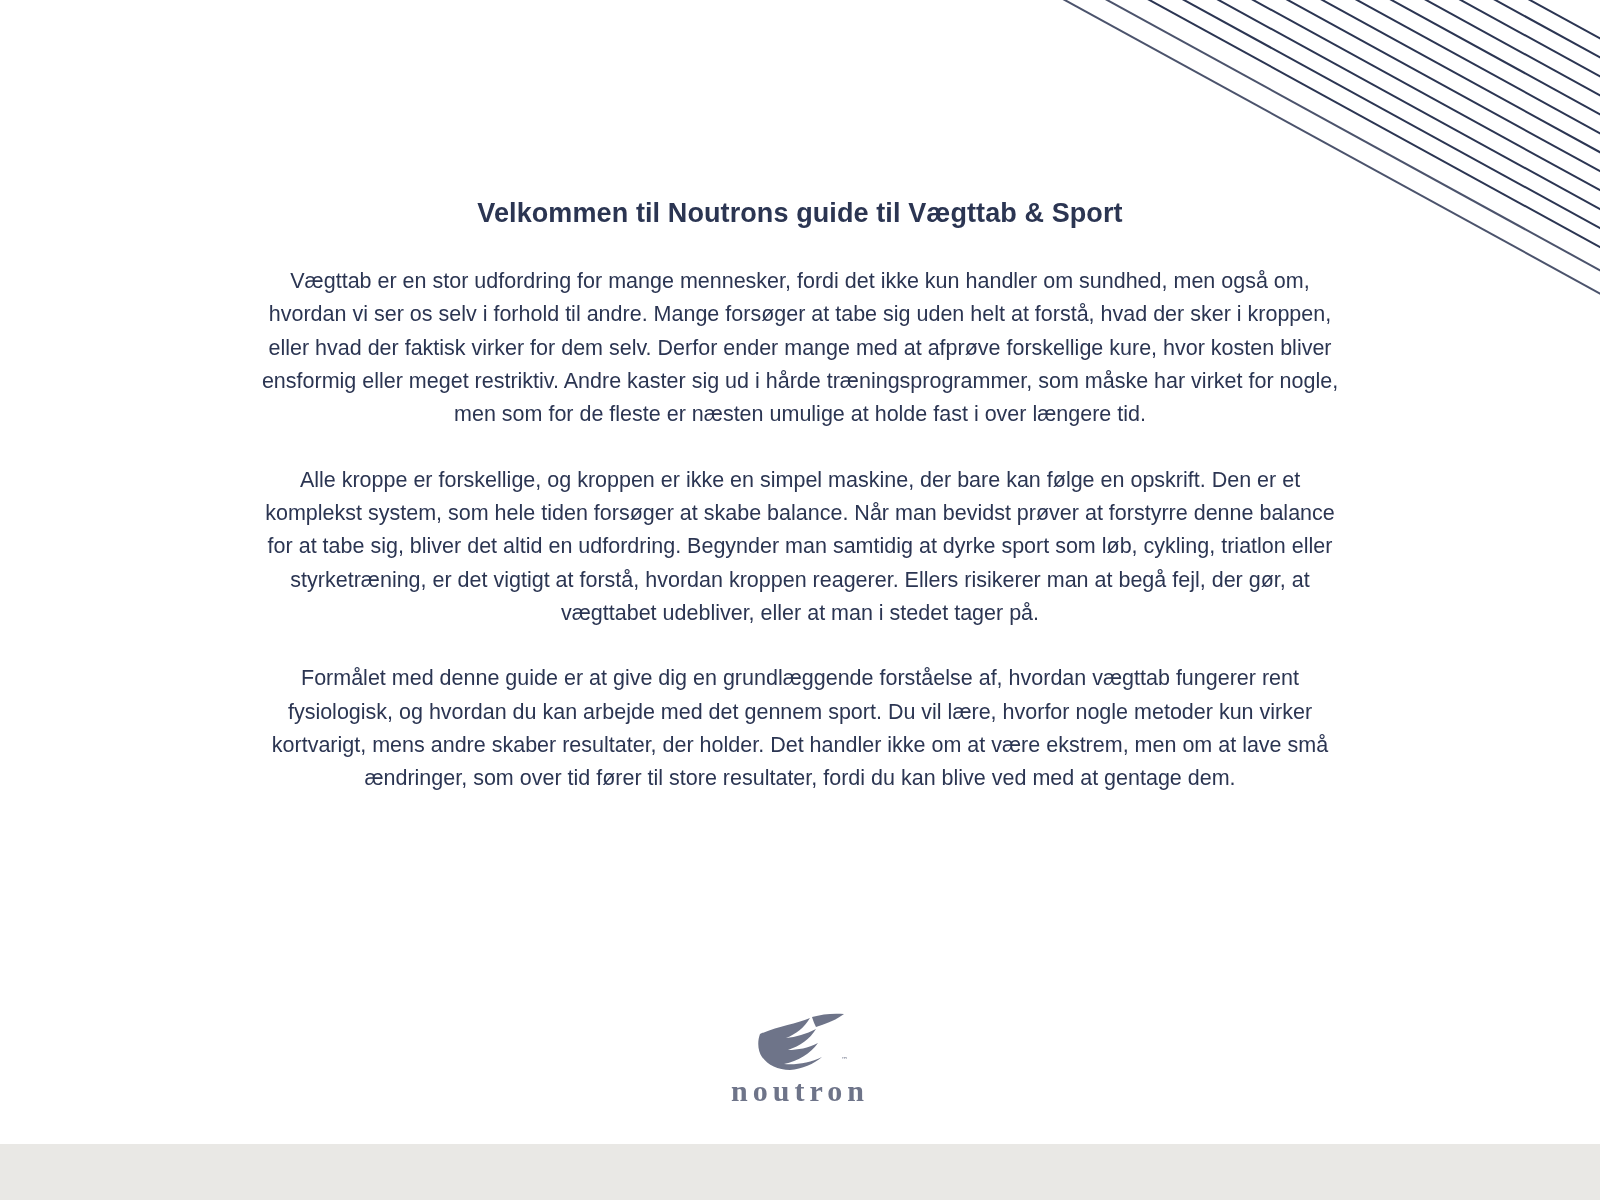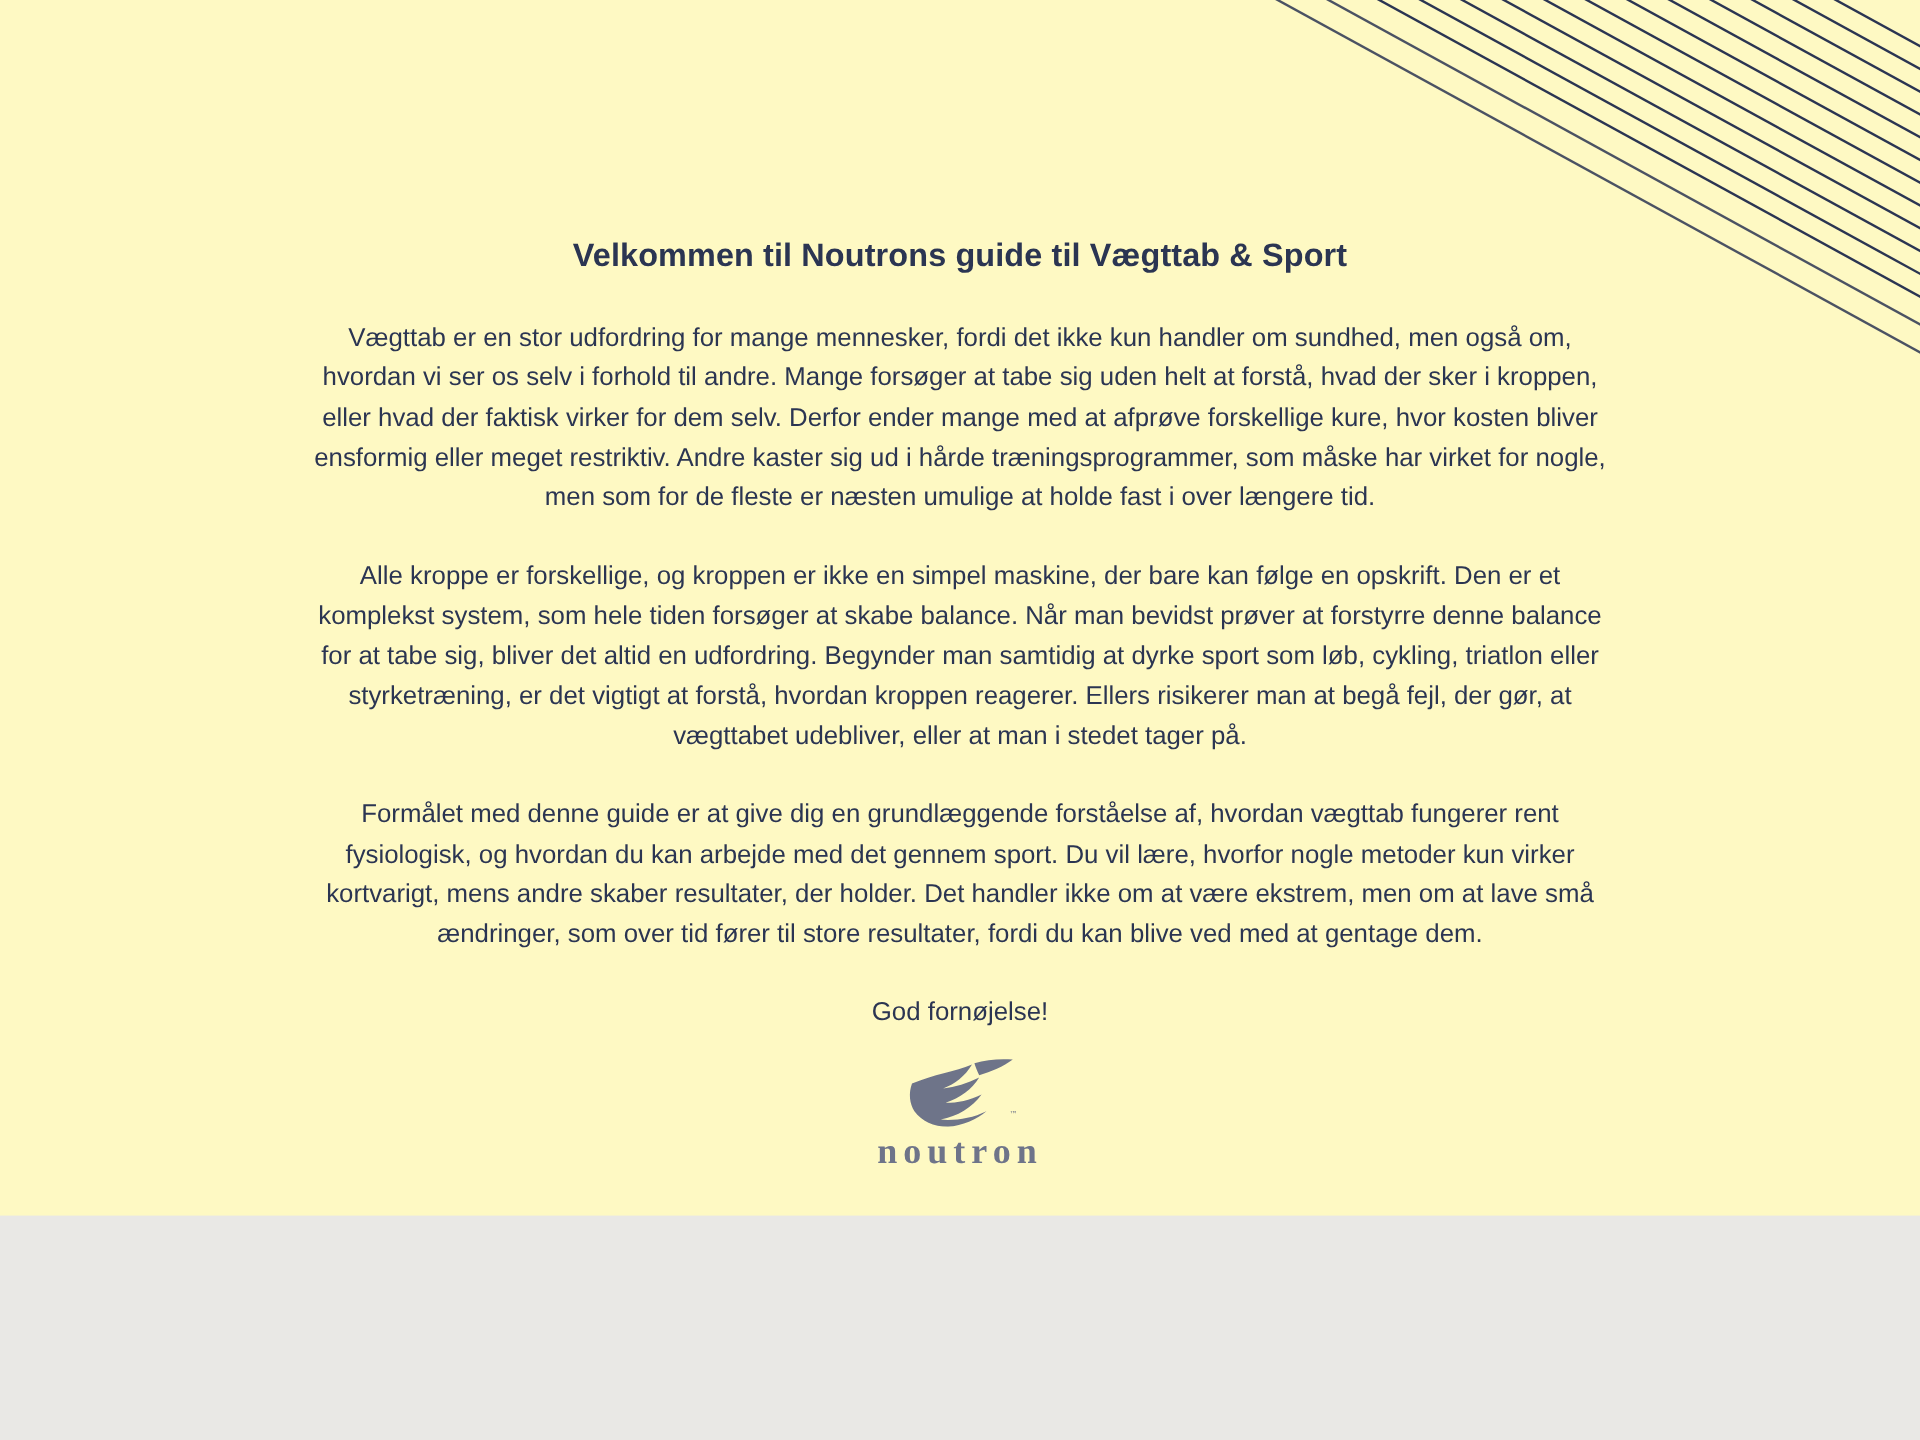--- a/index.html
+++ b/index.html
@@ -12,22 +12,22 @@
     background: #e9e8e5;
     font-family: "Liberation Sans", sans-serif;
     color: #2b3552;
     overflow: hidden;
     position: relative;
   }
 
   .page {
     position: relative;
     width: 1600px;
-    height: 1013px;
-    background: #fef9c3;
+    height: 1144px;
+    background: #ffffff;
     overflow: hidden;
   }
 
   
   .corner-lines {
     position: absolute;
     top: -20px;
     right: -40px;
     width: 620px;
     height: 330px;
@@ -124,21 +124,20 @@
   </svg>
 
   <div class="content">
 
     <h1 class="doc-title">Velkommen til Noutrons guide til Vægttab &amp; Sport</h1>
 
     <p class="para">Vægttab er en stor udfordring for mange mennesker, fordi det ikke kun handler om sundhed, men også om, hvordan vi ser os selv i forhold til andre. Mange forsøger at tabe sig uden helt at forstå, hvad der sker i kroppen, eller hvad der faktisk virker for dem selv. Derfor ender mange med at afprøve forskellige kure, hvor kosten bliver ensformig eller meget restriktiv. Andre kaster sig ud i hårde træningsprogrammer, som måske har virket for nogle, men som for de fleste er næsten umulige at holde fast i over længere tid.</p>
     <p class="para">Alle kroppe er forskellige, og kroppen er ikke en simpel maskine, der bare kan følge en opskrift. Den er et komplekst system, som hele tiden forsøger at skabe balance. Når man bevidst prøver at forstyrre denne balance for at tabe sig, bliver det altid en udfordring. Begynder man samtidig at dyrke sport som løb, cykling, triatlon eller styrketræning, er det vigtigt at forstå, hvordan kroppen reagerer. Ellers risikerer man at begå fejl, der gør, at vægttabet udebliver, eller at man i stedet tager på.</p>
     <p class="para">Formålet med denne guide er at give dig en grundlæggende forståelse af, hvordan vægttab fungerer rent fysiologisk, og hvordan du kan arbejde med det gennem sport. Du vil lære, hvorfor nogle metoder kun virker kortvarigt, mens andre skaber resultater, der holder. Det handler ikke om at være ekstrem, men om at lave små ændringer, som over tid fører til store resultater, fordi du kan blive ved med at gentage dem.</p>
 
-    <p class="closing">God fornøjelse!</p>
   </div>
 
   <div class="footer-logo">
     <svg class="wing-mark" width="96" height="58" viewBox="0 0 96 58" aria-hidden="true">
       <g fill="#6e7489">
         <path d="M8 22 C 26 14, 44 12, 58 6 C 52 16, 44 22, 34 26 C 44 25, 54 22, 64 17 C 58 27, 48 34, 36 38 C 46 38, 56 36, 66 31 C 58 42, 46 49, 32 52 C 44 53, 58 51, 70 45 C 62 52, 50 57, 38 58 C 26 58, 16 53, 10 45 C 6 39, 5 30, 8 22 Z"></path>
         <path d="M60 5 C 70 2, 82 1, 92 2 C 84 8, 74 12, 64 15 C 62 11, 61 8, 60 5 Z"></path>
       </g>
       <text x="89" y="50" font-size="7" fill="#6e7489" font-family="DejaVu Sans, sans-serif">™</text>
     </svg>

